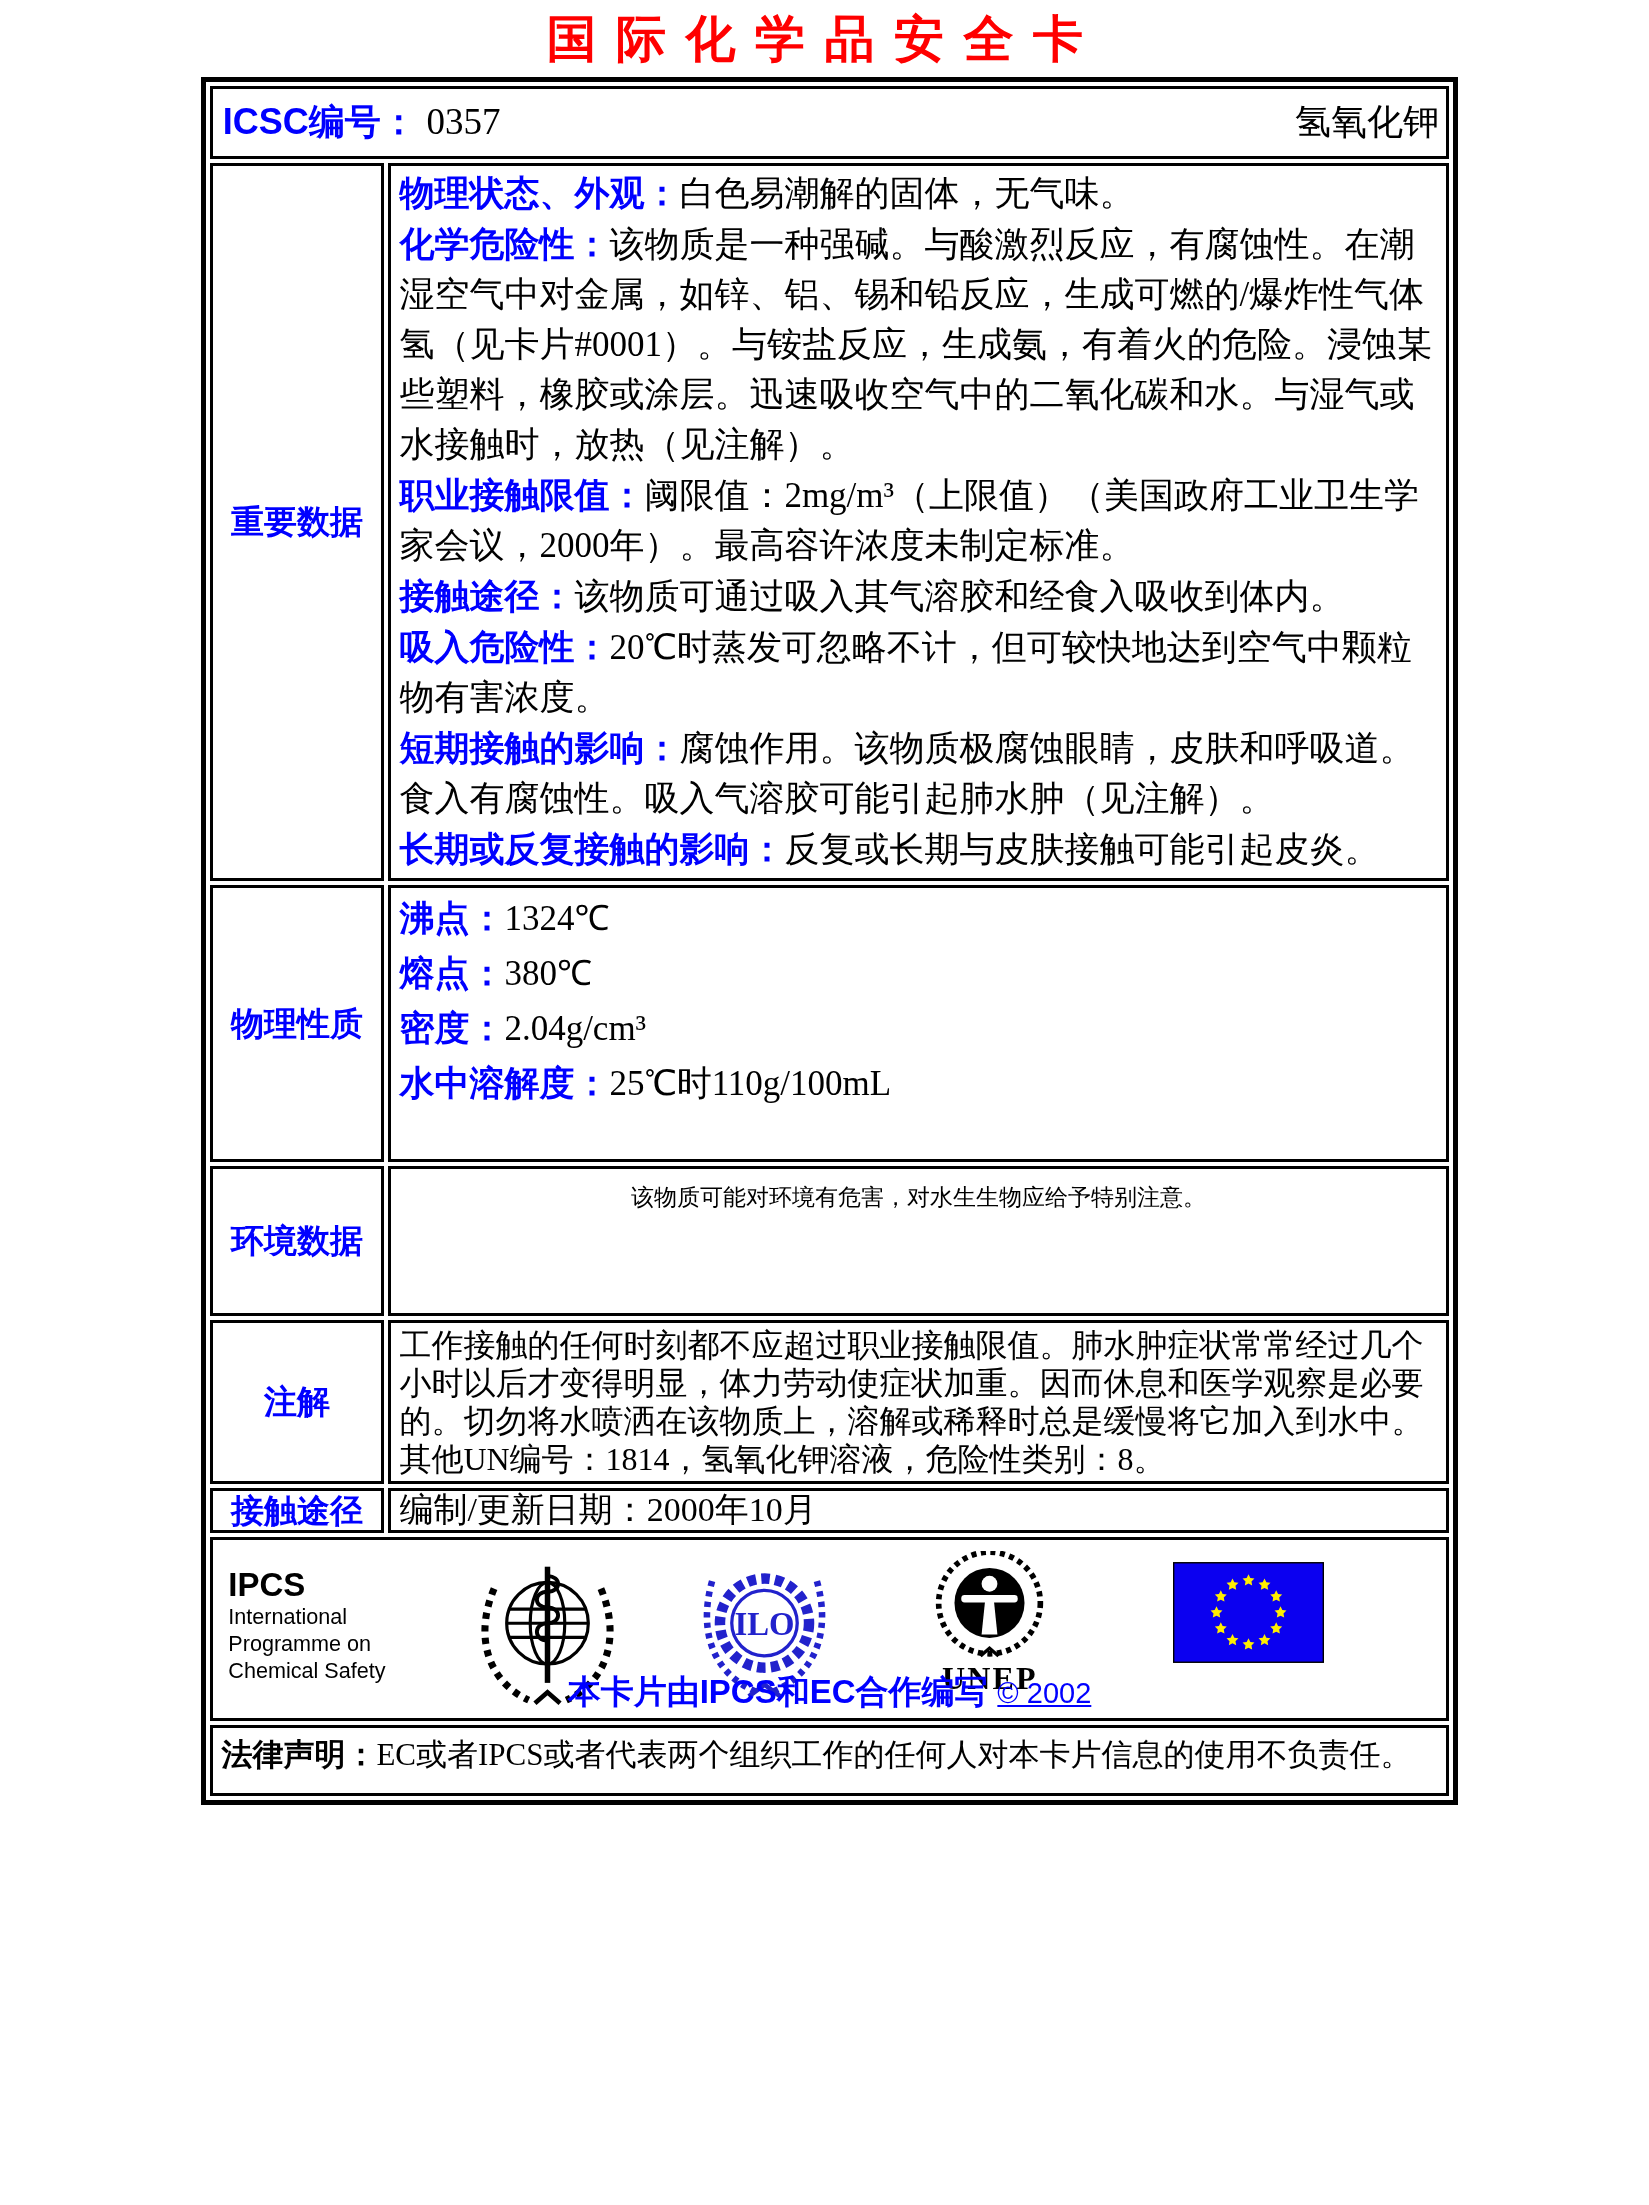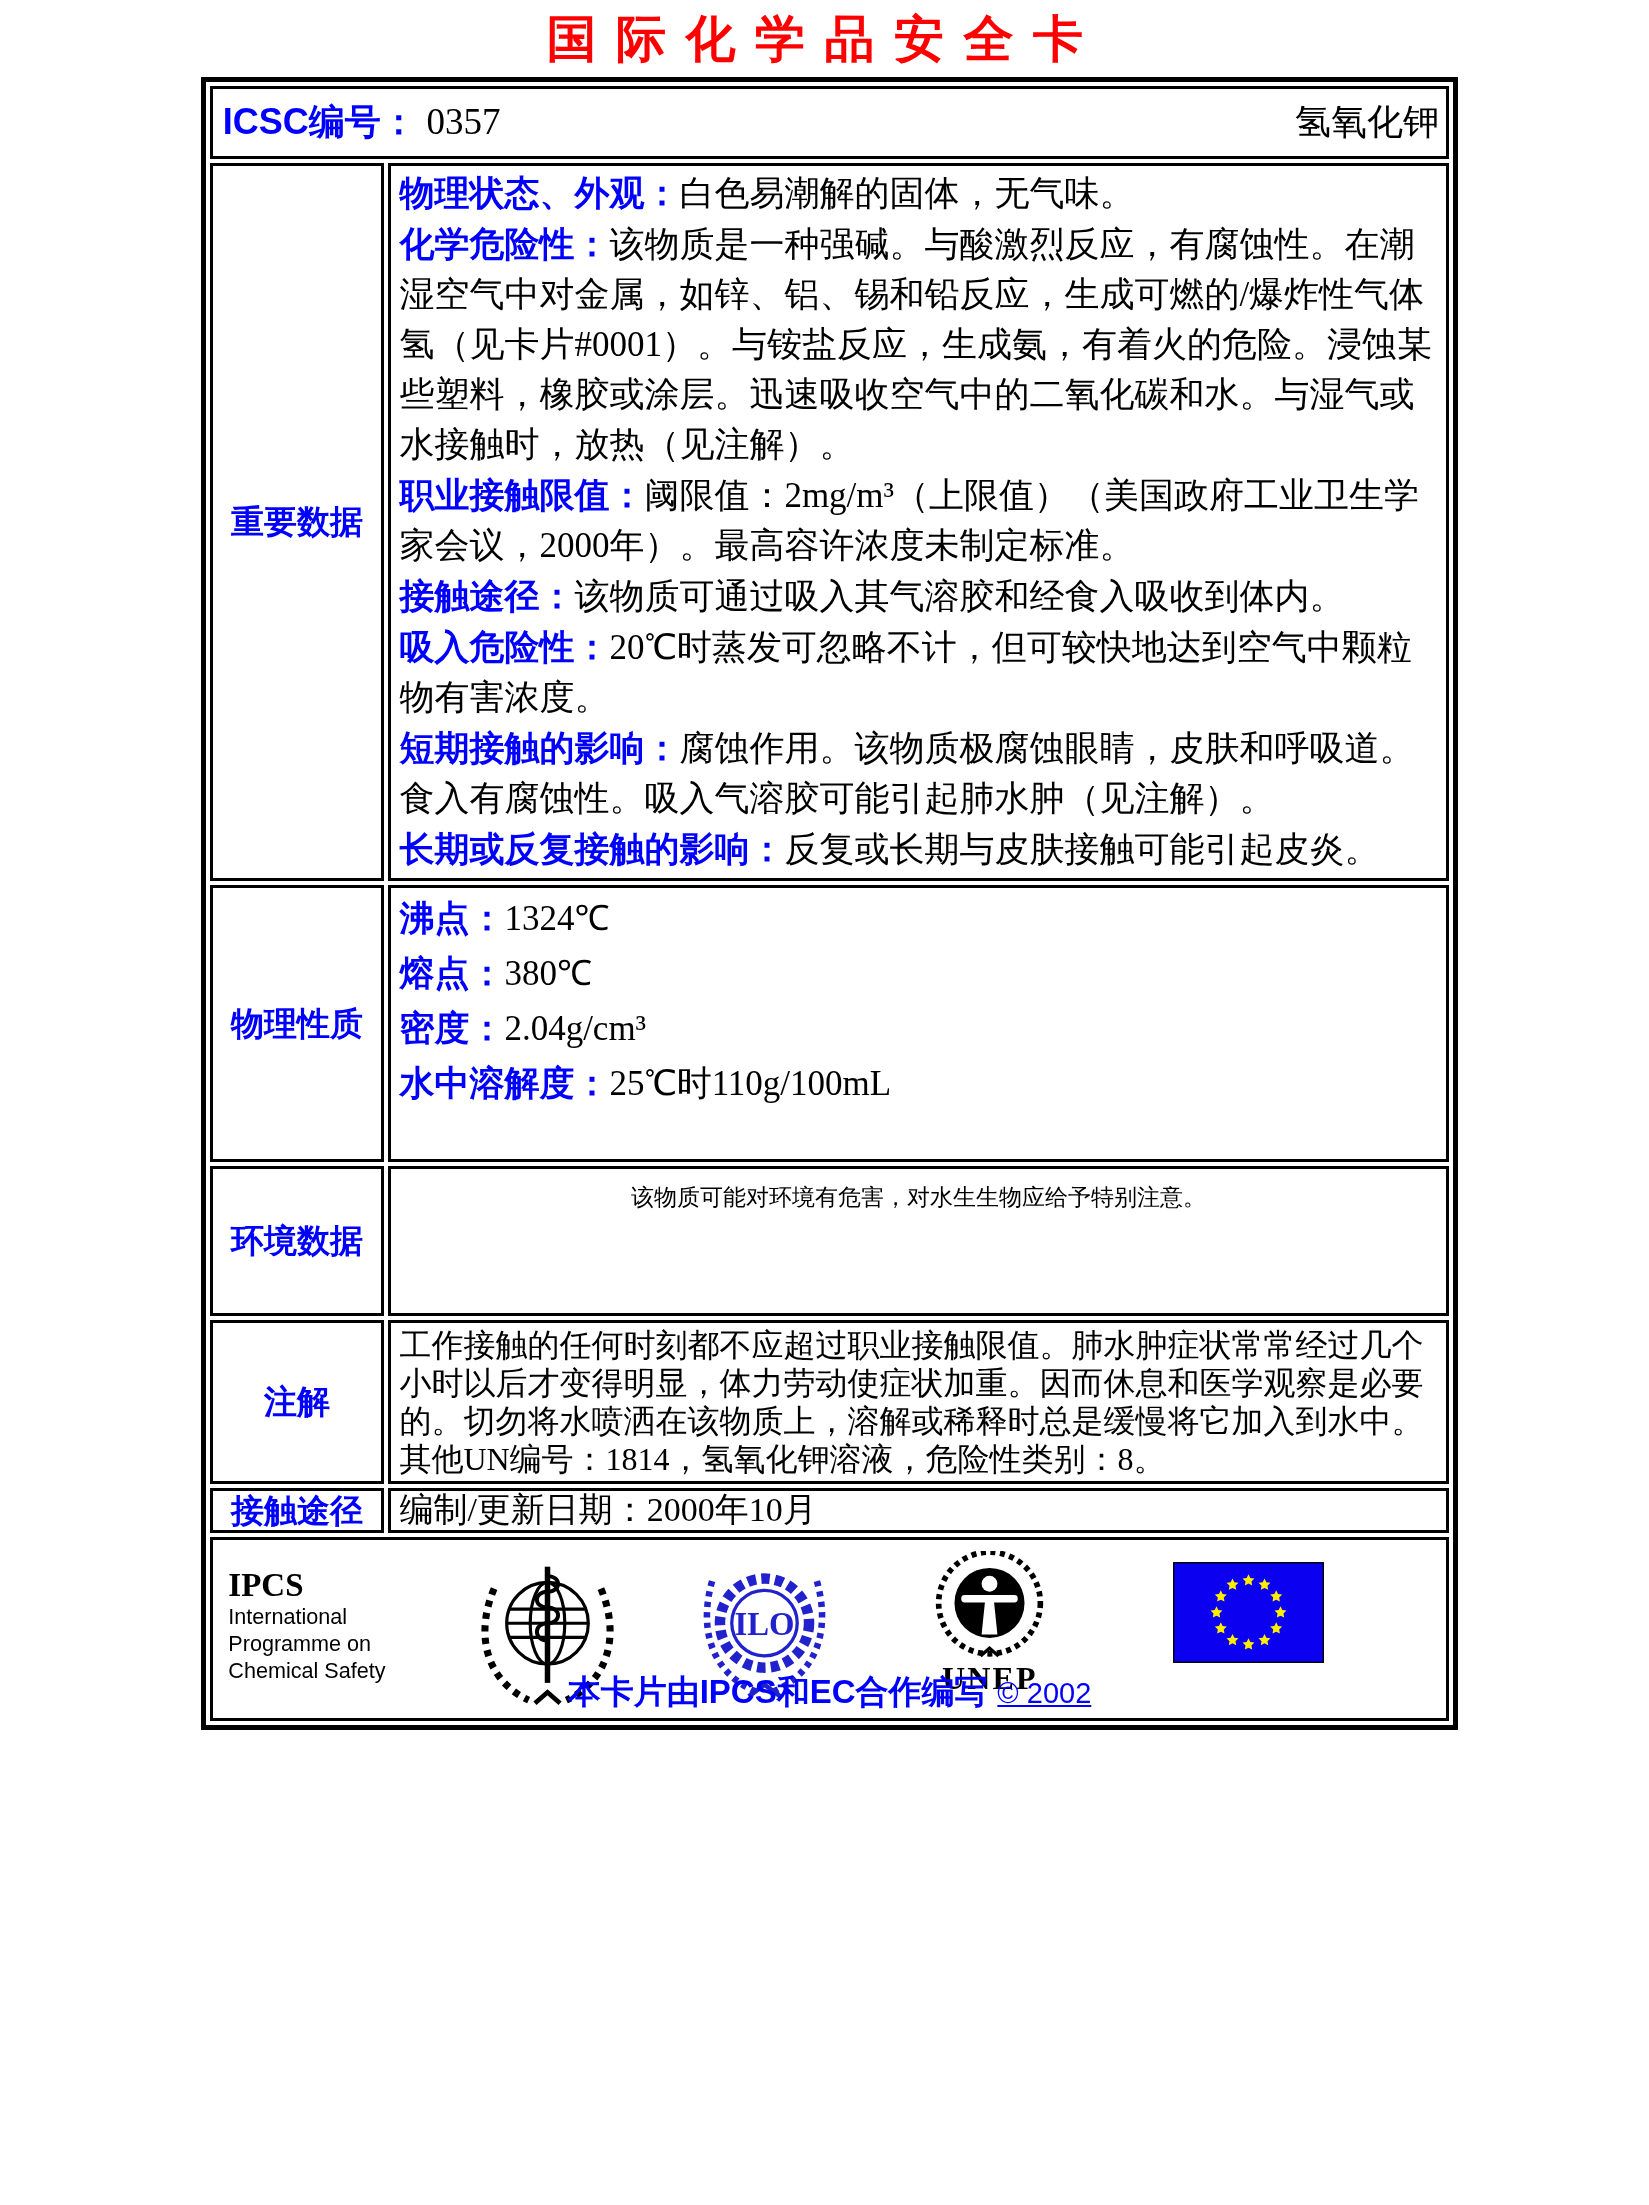--- a/index.html
+++ b/index.html
@@ -40,21 +40,21 @@
 
   td.c-env{height:136px;font-size:23px;line-height:49px;padding:4.2px 8.4px;text-align:center;}
 
   td.c-note{height:150px;font-size:32px;line-height:38px;padding:2.8px 8.4px;}
 
   td.c-add{height:38px;font-size:34px;line-height:38px;padding:0 8.4px;}
 
   td.c-logos{height:178px;position:relative;}
   .logo-flex{display:flex;align-items:flex-start;padding:11px 0 0 15.3px;}
   .ipcs-block{width:174px;padding-top:16.7px;font-family:"Liberation Sans",sans-serif;}
-  .ipcs-title{font-weight:bold;font-size:33px;line-height:36px;font-family:Liberation Serif, serif;}
+  .ipcs-title{font-weight:bold;font-size:33px;line-height:36px;}
   .ipcs-line{font-size:21.6px;line-height:27px;}
   .who-wrap{margin-left:67px;}
   .ilo-wrap{margin-left:73px;margin-top:4.2px;}
   .unep-wrap{margin-left:103px;text-align:center;}
   .unep-text{font-family:"Liberation Serif",serif;font-weight:bold;font-size:32px;letter-spacing:2.1px;line-height:33px;margin-top:-4.2px;}
   .eu-wrap{margin-left:127px;margin-top:11px;}
   .logo-caption{
     position:absolute;left:0;bottom:2.8px;width:100%;text-align:center;
     color:#0000ff;font-family:"Liberation Sans",sans-serif;font-weight:bold;font-size:33px;
   }
@@ -201,15 +201,20 @@
           </svg>
         </div>
       </div>
 
       <div class="logo-caption">
         <span>本卡片由IPCS和EC合作编写</span><span class="copyright">© 2002</span>
       </div>
     </td>
   </tr>
 
+  <tr>
+    <td colspan="2" class="c-legal">
+      <span class="legal-label">法律声明：</span><span>EC或者IPCS或者代表两个组织工作的任何人对本卡片信息的使用不负责任。</span>
+    </td>
+  </tr>
 </tbody>
   </table>
 
 
 </body></html>

